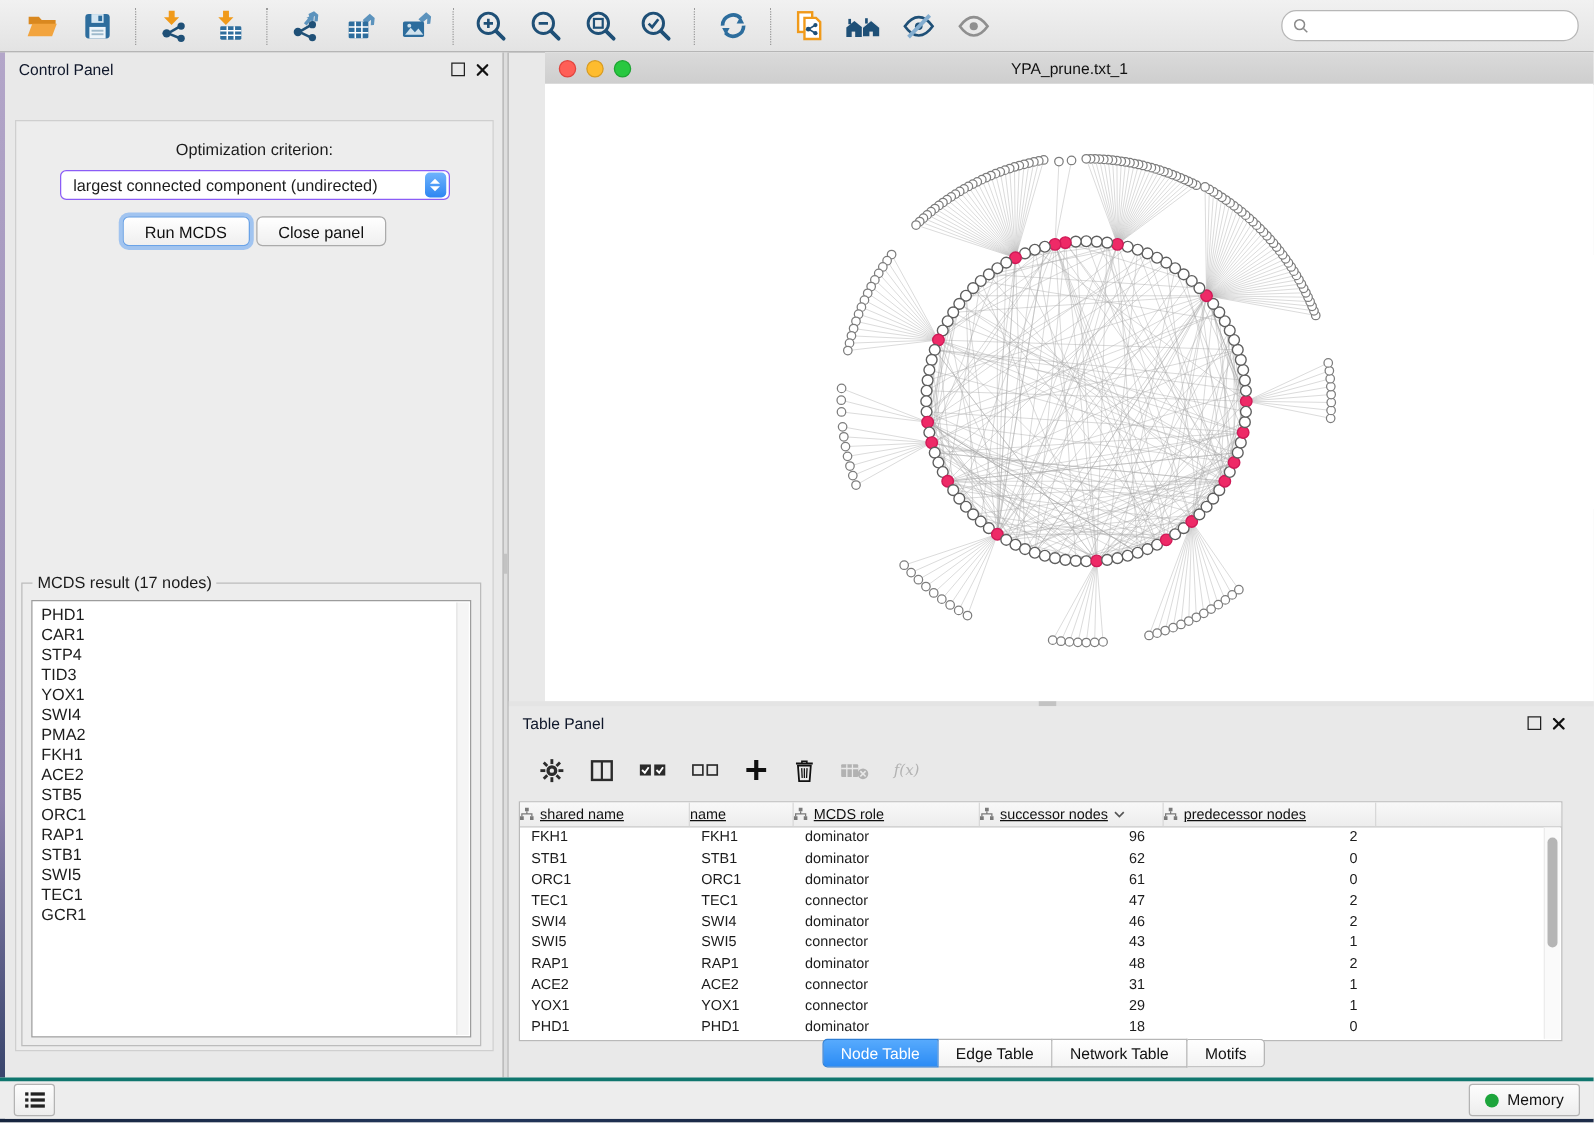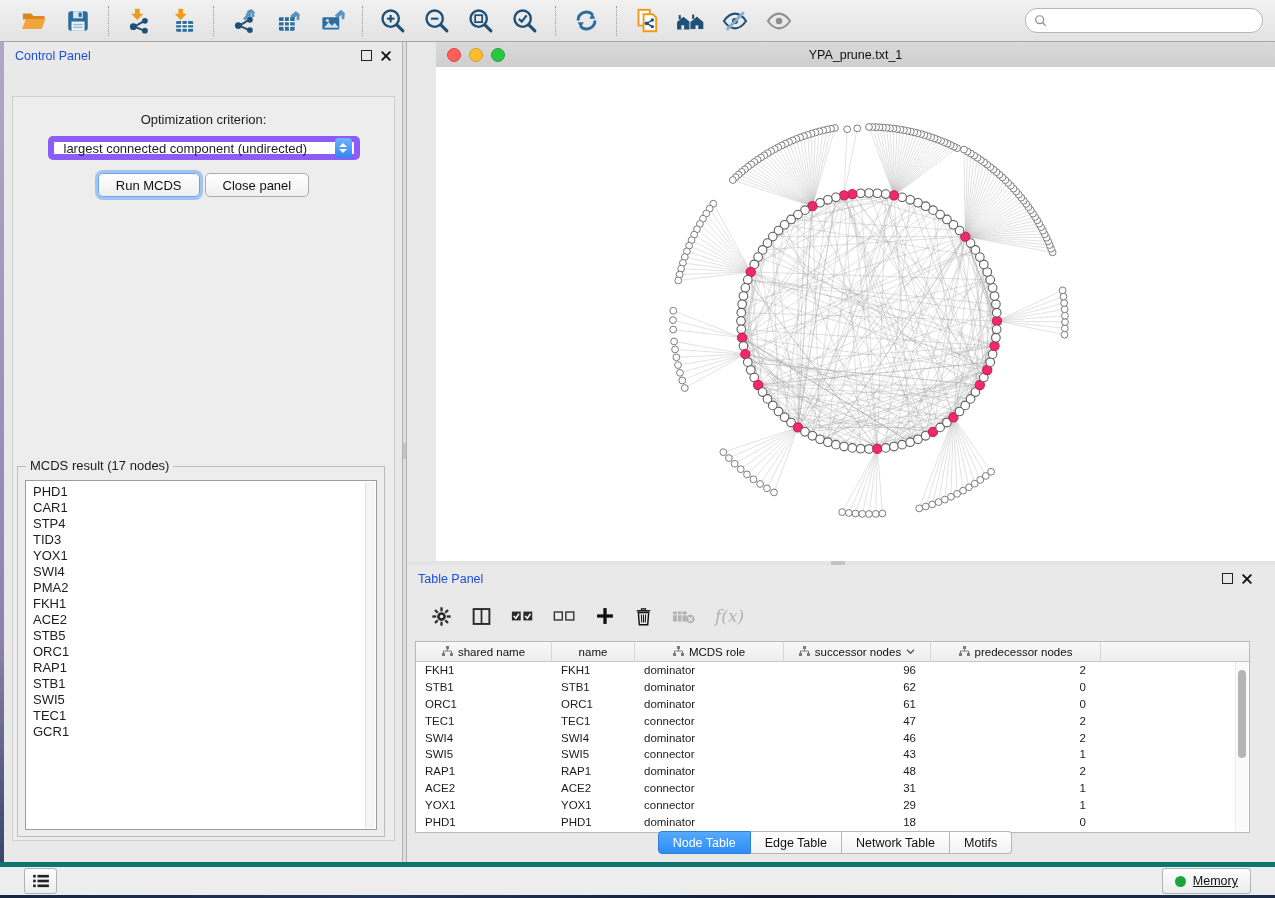--- a/index.html
+++ b/index.html
@@ -16,33 +16,33 @@
               border-radius:12px;display:flex;align-items:center;padding:0 8px;}
   .search-box input{border:none;outline:none;flex:1;font-size:12px;background:transparent;
                     font-family:"Liberation Sans",sans-serif;}
   
   .left-strip{position:absolute;left:0;top:42px;width:4px;height:853px;
               background:linear-gradient(#b3a6c9,#8e82ad 70%,#2c3c63);}
   .bottom-strip{position:absolute;left:0;top:895px;width:100%;height:3px;
               background:linear-gradient(90deg,#17253f,#23375c 30%,#121d33 60%,#1d2c49);}
   
   .control-panel{position:absolute;left:4px;top:42px;width:398px;height:820px;background:#e9e9e9;}
-  .panel-header{height:27px;display:flex;align-items:center;padding:0 11px;font-size:12.5px;color:#1d4ed8;}
+  .panel-header{height:27px;display:flex;align-items:center;padding:0 11px;font-size:12.5px;color:#0f172a;}
   .ph-icons{margin-left:auto;display:flex;align-items:center;gap:9px;}
   .float-ic{width:9px;height:9px;border:1.5px solid #222;display:inline-block;}
   .tabs-row{display:flex;justify-content:center;}
   .tab{font-size:13px;padding:3px 15px;background:linear-gradient(#ffffff,#f2f2f2);
        border:1px solid #b3b3b3;border-left:none;color:#111;cursor:default;}
   .tab:first-child{border-left:1px solid #b3b3b3;border-radius:4px 0 0 4px;}
   .tab:last-child{border-radius:0 4px 4px 0;}
   .tab.sel{background:linear-gradient(#57aafd,#2c8cf5);color:#fff;border-color:#2f7fd6;}
   .cp-body{position:absolute;left:8px;right:7px;top:54px;bottom:21px;background:#ededed;
            border:1px solid #cfcfcf;}
   .crit-label{margin-top:15px;text-align:center;font-size:13px;}
-  .crit-select{width:312px;height:24px;margin:9px auto 0;background:#fff;border:6px solid #8b5cf6;
+  .crit-select{width:312px;height:24px;margin:9px auto 0;background:#fff;border:1px solid #8b5cf6;
                border-radius:5px;display:flex;align-items:center;padding-left:10px;box-sizing:border-box;
                font-size:13px;}
   .spinner{margin-left:auto;margin-right:2px;width:17px;height:20px;border-radius:4px;
            background:linear-gradient(#6fb3fc,#2e86f2);display:flex;flex-direction:column;
            align-items:center;justify-content:center;gap:2px;}
   .spin-up{width:0;height:0;border-left:4px solid transparent;border-right:4px solid transparent;border-bottom:4px solid #fff;}
   .spin-dn{width:0;height:0;border-left:4px solid transparent;border-right:4px solid transparent;border-top:4px solid #fff;}
   .btn-row{display:flex;justify-content:center;gap:5px;margin-top:13px;}
   .mac-btn{height:24px;padding:0 17px;font-size:13px;font-family:"Liberation Sans",sans-serif;
            background:linear-gradient(#ffffff,#efefef);border:1px solid #ababab;border-radius:5px;color:#111;}
@@ -66,41 +66,41 @@
   .tl{width:12px;height:12px;border-radius:50%;margin-right:8px;}
   .tl.red{background:#ff5f57;border:0.5px solid #e0443e;}
   .tl.yel{background:#febc2e;border:0.5px solid #d89c22;}
   .tl.grn{background:#28c840;border:0.5px solid #1ea433;}
   .nw-title{position:absolute;left:0;right:0;text-align:center;font-size:12.5px;color:#111;font-weight:500;}
   .nw-view{position:absolute;left:0;right:0;top:25px;bottom:0;background:#fff;}
   
   .table-panel{position:absolute;left:407px;right:12px;top:565px;height:297px;background:#e9e9e9;}
   .tp-toolbar{display:flex;align-items:center;gap:19px;padding:7px 0 0 24px;height:34px;}
   .tp-ic{display:flex;align-items:center;justify-content:center;}
-  .fx-label{font-family:"DejaVu Serif","Liberation Serif",serif;font-style:italic;font-size:17px;color:#b2b2b2;}
+  .fx-label{font-family:"DejaVu Serif","Liberation Serif",serif;font-style:italic;font-size:12px;color:#b2b2b2;}
   .table-wrap{position:absolute;left:8px;right:13px;top:76px;height:190px;background:#fff;border:1px solid #b9b9b9;}
   .thead{display:flex;height:19px;background:linear-gradient(#f8f8f8,#ededed);border-bottom:1px solid #c6c6c6;}
-  .th{display:flex;align-items:center;justify-content:center;gap:5px;font-size:11.5px;color:#111;
-      border-right:1px solid #d8d8d8;box-sizing:border-box;}
+  .th{display:flex;align-items:center;gap:5px;font-size:11.5px;color:#111;
+      border-right:1px solid #d8d8d8;box-sizing:border-box;text-decoration:underline;}
   .trow{display:flex;height:16.8px;align-items:center;font-size:11.5px;}
   .td{box-sizing:border-box;white-space:nowrap;overflow:hidden;}
   .c0{width:136px;} .c1{width:83px;} .c2{width:149px;} .c3{width:147px;} .c4{width:170px;} .cf{flex:1;border-right:none;}
   .td.c0,.td.c1,.td.c2{padding-left:9px;text-align:left;}
   .td.c3,.td.c4{padding-right:15px;text-align:right;}
   .tp-scroll{position:absolute;right:1px;top:20px;bottom:1px;width:12px;background:#fafafa;border-left:1px solid #ececec;}
   .tp-thumb{position:absolute;left:2px;top:8px;width:8px;height:88px;background:#b5b5b5;border-radius:4px;}
   .tp-tabs{position:absolute;left:0;right:0;top:266px;display:flex;justify-content:center;}
   .tp-tab{font-size:12.5px;padding:3.5px 14px;background:linear-gradient(#ffffff,#f3f3f3);
           border:1px solid #b6b6b6;border-left:none;color:#111;}
   .tp-tab:first-child{border-left:1px solid #b6b6b6;border-radius:4px 0 0 4px;}
   .tp-tab:last-child{border-radius:0 4px 4px 0;}
   .tp-tab.sel{background:linear-gradient(#57aafd,#2c8cf5);color:#fff;border-color:#2f7fd6;}
   
   .status-bar{position:absolute;left:0;top:862px;width:100%;height:33px;box-sizing:border-box;
-              background:#ededed;border-top:5px solid #0f766e;display:flex;align-items:center;padding:0 24px;text-decoration:underline;}
+              background:#ededed;border-top:3px solid #0f766e;display:flex;align-items:center;padding:0 11px;}
   .sb-btn{width:31px;height:24px;border:1px solid #b3b3b3;border-radius:3px;
           background:linear-gradient(#fdfdfd,#ededed);display:flex;align-items:center;justify-content:center;}
   .mem-btn{margin-left:auto;height:24px;border:1px solid #b3b3b3;border-radius:3px;
            background:linear-gradient(#fdfdfd,#ededed);display:flex;align-items:center;gap:7px;
            padding:0 12px;font-size:12.5px;color:#111;}
   .mem-dot{width:11px;height:11px;border-radius:50%;background:#1da53c;}
 </style>
 </head>
 <body>
 

